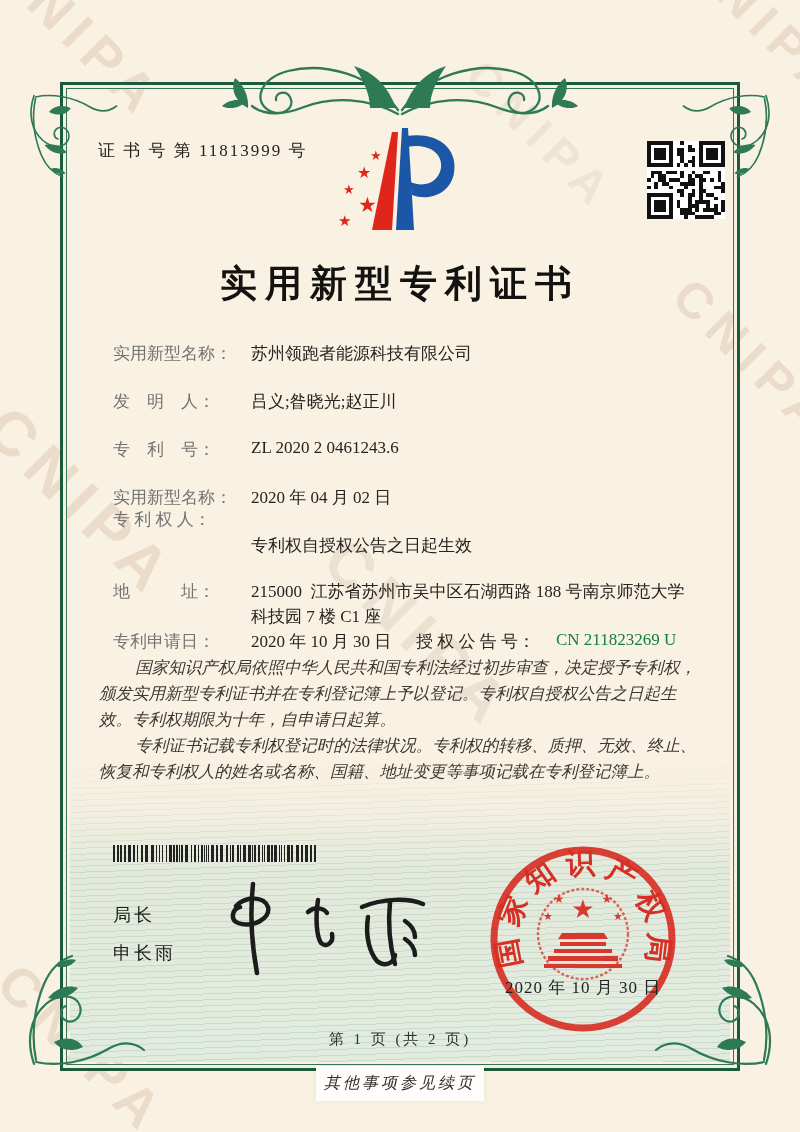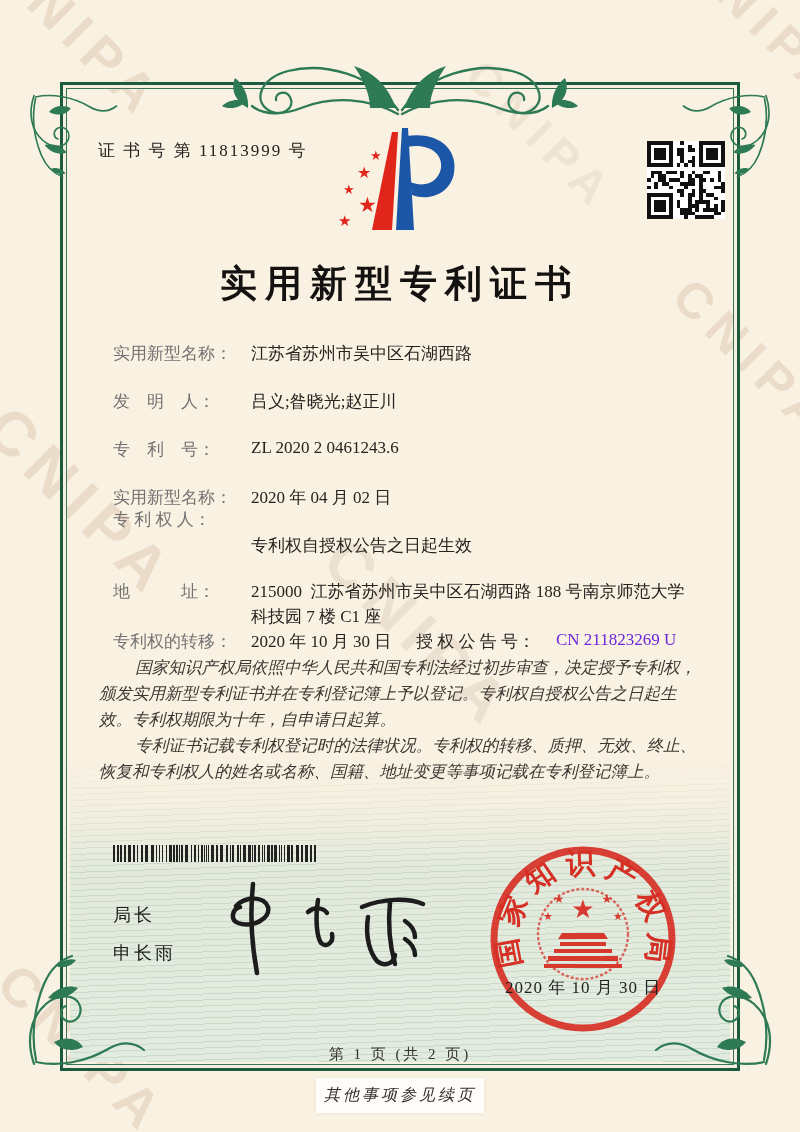--- a/index.html
+++ b/index.html
@@ -24,38 +24,38 @@
   
   .certno{position:absolute;left:98px;top:139px;font-size:17px;letter-spacing:2px;color:#25221f;text-align:right;}
   .logo{position:absolute;left:334px;top:128px;}
   .qr{position:absolute;left:647px;top:141px;}
   .title{position:absolute;left:0;top:243px;width:100%;text-align:center;
          font-size:37px;font-weight:700;letter-spacing:8px;color:#141210;margin-top:16px;}
   
   .f-label{position:absolute;left:113px;font-size:17px;color:#737373;white-space:pre;}
   .f-value{position:absolute;left:251px;font-size:17px;color:#262420;white-space:pre;}
   .f-label2{position:absolute;left:410px;font-size:17px;color:#262420;white-space:pre;margin-left:6px;}
-  .f-value2{position:absolute;left:556px;font-size:17px;color:#6d28d9;white-space:pre;}
+  .f-value2{position:absolute;left:556px;font-size:17px;color:#15803d;white-space:pre;}
   
   .body-text{position:absolute;left:99px;top:655px;width:604px;font-size:16.5px;line-height:26px;
              font-style:italic;color:#3b3732;}
   .body-text p{margin:0;text-indent:2.2em;}
   
   .barcode{position:absolute;left:113px;top:845px;}
   .sig-title{position:absolute;left:113px;top:903px;font-family:"Liberation Sans","DejaVu Sans",sans-serif;
              font-size:18px;letter-spacing:3px;color:#20201e;}
   .sig-name{position:absolute;left:113px;top:941px;font-family:"Liberation Sans","DejaVu Sans",sans-serif;
             font-size:18px;letter-spacing:3px;color:#20201e;}
   .autograph{position:absolute;left:222px;top:876px;}
   .seal{position:absolute;left:486px;top:842px;opacity:0.95;}
   .pageinfo{position:absolute;left:0;top:1030px;width:100%;text-align:center;font-size:15px;
-            letter-spacing:3px;color:#33312d;margin-top:15px;}
+            letter-spacing:3px;color:#33312d;}
   .contnote{position:absolute;left:50%;top:1066px;transform:translateX(-50%);
             background:#fefdfb;padding:7px 8px;font-size:16px;font-style:italic;
-            letter-spacing:3px;color:#33312d;box-shadow:0 0 5px rgba(90,80,60,0.08);white-space:nowrap;margin-top:12px;}
+            letter-spacing:3px;color:#33312d;box-shadow:0 0 5px rgba(90,80,60,0.08);white-space:nowrap;}
 </style>
 </head>
 <body>
 
 <div class="page">
 
   <div class="wm" style="left:-28px;top:2px;font-size:54px">CNIPA</div>
   <div class="wm" style="left:664px;top:-6px;font-size:50px">CNIPA</div>
   <div class="wm" style="left:446px;top:108px;font-size:46px;color:rgba(178,138,112,0.13)">CNIPA</div>
   <div class="wm" style="left:652px;top:330px;font-size:50px">CNIPA</div>
@@ -229,39 +229,39 @@
       <rect x="15" y="1" width="5" height="5" fill="#fff"></rect>
       <rect x="16" y="2" width="3" height="3" fill="#111"></rect>
       <rect x="0" y="14" width="7" height="7" fill="#111"></rect>
       <rect x="1" y="15" width="5" height="5" fill="#fff"></rect>
       <rect x="2" y="16" width="3" height="3" fill="#111"></rect>
     </svg>
 
   <div class="title">实用新型专利证书</div>
 
   <span class="f-label" style="top:342px">实用新型名称：</span>
-  <span class="f-value" style="top:342px">江苏省苏州市吴中区石湖西路</span>
+  <span class="f-value" style="top:342px">苏州领跑者能源科技有限公司</span>
 
   <span class="f-label" style="top:390px">发　明　人：</span>
   <span class="f-value" style="top:390px">吕义;昝晓光;赵正川</span>
 
   <span class="f-label" style="top:438px">专　利　号：</span>
   <span class="f-value" style="top:438px">ZL 2020 2 0461243.6</span>
 
   <span class="f-label" style="top:486px">实用新型名称：</span>
   <span class="f-value" style="top:486px">2020 年 04 月 02 日</span>
 
   <span class="f-label" style="top:508px">专 利 权 人：</span>
   <span class="f-value" style="top:534px">专利权自授权公告之日起生效</span>
 
   <span class="f-label" style="top:580px">地　　　址：</span>
   <span class="f-value" style="top:580px">215000  江苏省苏州市吴中区石湖西路 188 号南京师范大学</span>
   <span class="f-value" style="top:605px">科技园 7 楼 C1 座</span>
 
-  <span class="f-label" style="top:630px">专利权的转移：</span>
+  <span class="f-label" style="top:630px">专利申请日：</span>
   <span class="f-value" style="top:630px">2020 年 10 月 30 日</span>
   <span class="f-label2" style="top:630px">授 权 公 告 号：</span>
   <span class="f-value2" style="top:630px">CN 211823269 U</span>
 
   <div class="body-text">
     <p>国家知识产权局依照中华人民共和国专利法经过初步审查，决定授予专利权，颁发实用新型专利证书并在专利登记簿上予以登记。专利权自授权公告之日起生效。专利权期限为十年，自申请日起算。</p>
     <p>专利证书记载专利权登记时的法律状况。专利权的转移、质押、无效、终止、恢复和专利权人的姓名或名称、国籍、地址变更等事项记载在专利登记簿上。</p>
   </div>
 
   <svg id="barcode-svg" class="barcode" width="205" height="17" viewBox="0 0 205 17" fill="#222" shape-rendering="crispEdges">

